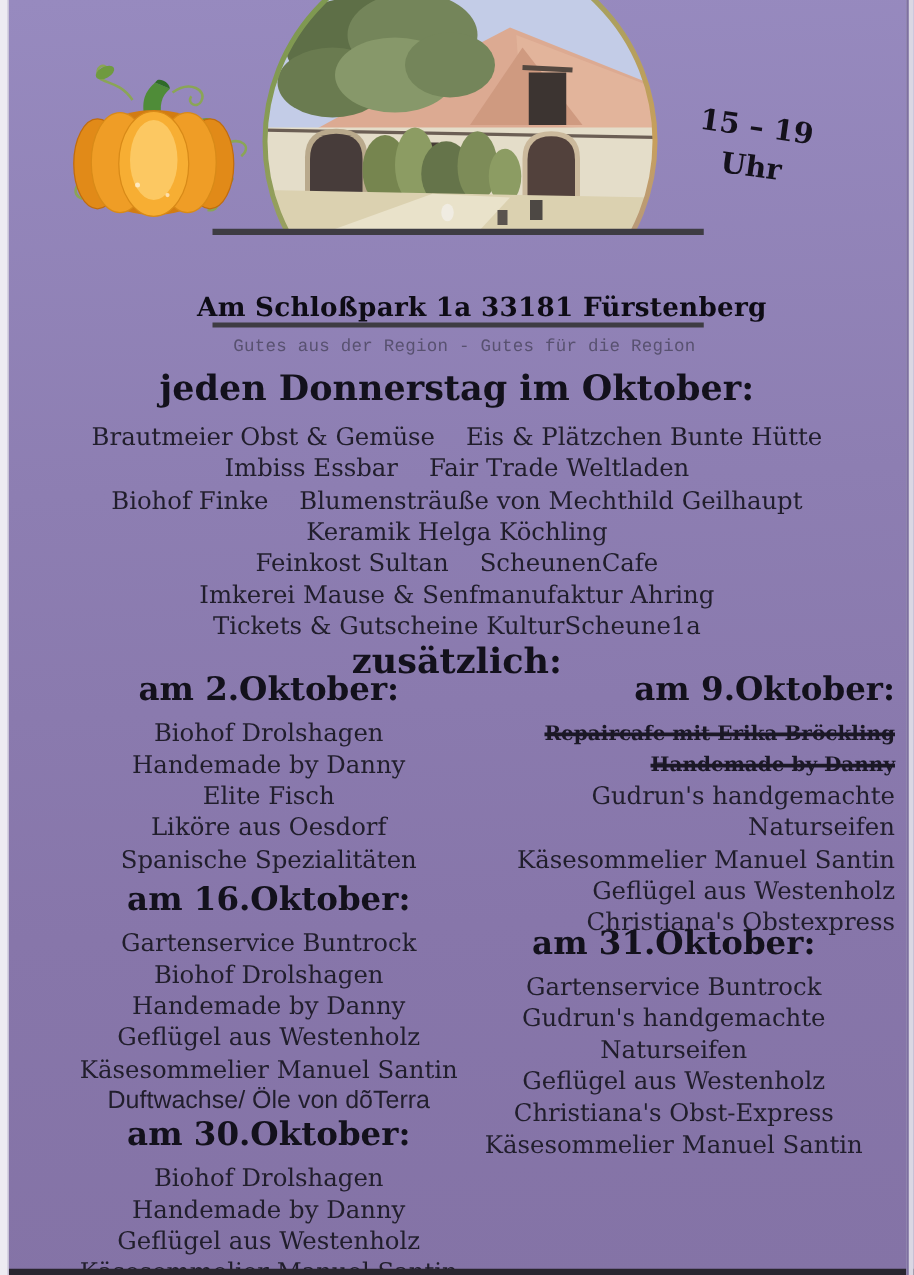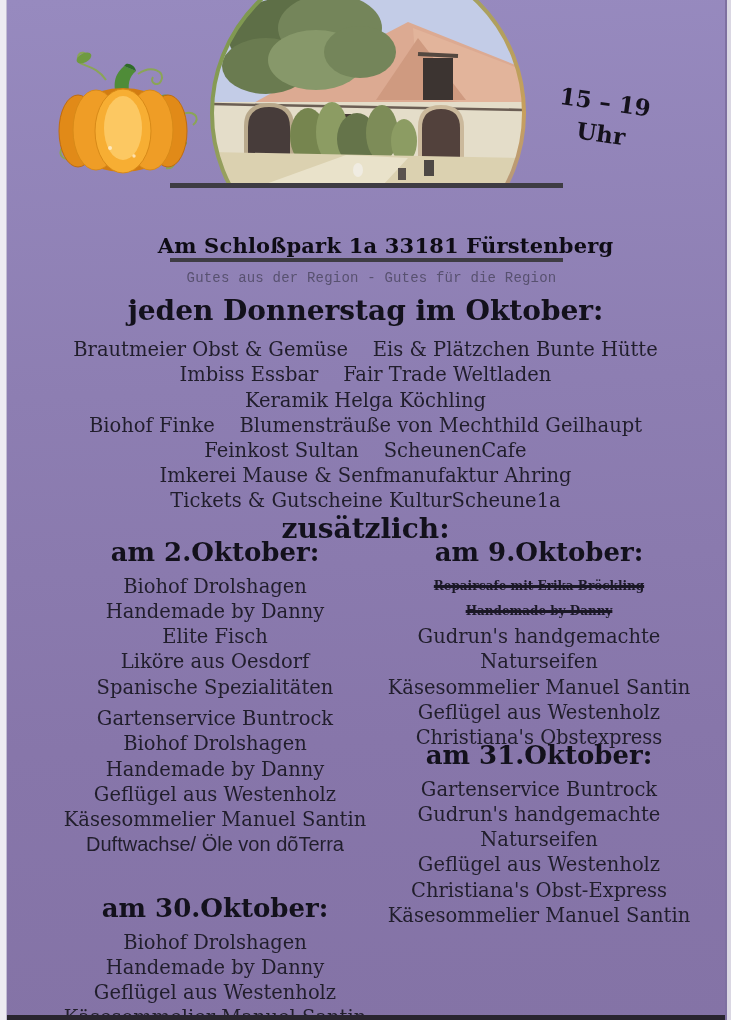--- a/index.html
+++ b/index.html
@@ -40,25 +40,25 @@
   .weekly{position:absolute;left:0;right:0;top:295px;text-align:center;}
   .section-heading{font-weight:bold;font-size:28px;line-height:1.15;color:#13111c;margin:0;}
   .weekly .section-heading{margin-bottom:10px;}
   .vendor-line{font-size:19.5px;line-height:25.2px;color:#211e2c;white-space:pre-wrap;}
 
   .zusatz{position:absolute;left:0;right:0;top:513px;text-align:center;}
 
   .date-block{position:absolute;text-align:center;}
   .date-heading{font-weight:bold;font-size:26px;line-height:1.1;color:#13111c;margin:0 0 7px;}
   .item{font-size:19.5px;line-height:25.3px;color:#211e2c;}
-  .item.struck{font-weight:bold;font-size:12px;text-decoration:line-through;text-decoration-thickness:2.5px;color:#1b1826;}
+  .item.struck{font-weight:bold;font-size:16px;text-decoration:line-through;text-decoration-thickness:2.5px;color:#1b1826;}
   .item.sans{font-family:"Liberation Sans", sans-serif;font-size:20px;}
 
   .d2{left:40px;top:538px;width:350px;}
-  .d9{left:362px;top:538px;width:354px;}
+  .d9{left:362px;top:538px;width:354px;text-align:right;}
   .d16{left:40px;top:706px;width:350px;}
   .d23{left:362px;top:741px;width:354px;}
   .d30{left:40px;top:894px;width:350px;}
 </style>
 </head>
 <body>
 
 <div class="page">
 
   <div class="barn-wrap">
@@ -154,22 +154,22 @@
   <div class="address">Am Schloßpark 1a 33181 Fürstenberg</div>
 
   <div class="rule rule-2"></div>
 
   <div class="tagline">Gutes aus der Region - Gutes für die Region</div>
 
   <div class="weekly">
     <h2 class="section-heading">jeden Donnerstag im Oktober:</h2>
     <div class="vendor-line">Brautmeier Obst &amp; Gemüse    Eis &amp; Plätzchen Bunte Hütte</div>
     <div class="vendor-line">Imbiss Essbar    Fair Trade Weltladen</div>
+    <div class="vendor-line">Biohof Finke    Blumensträuße von Mechthild Geilhaupt</div>
     <div class="vendor-line">Keramik Helga Köchling</div>
-    <div class="vendor-line">Biohof Finke    Blumensträuße von Mechthild Geilhaupt</div>
     <div class="vendor-line">Feinkost Sultan    ScheunenCafe</div>
     <div class="vendor-line">Imkerei Mause &amp; Senfmanufaktur Ahring</div>
     <div class="vendor-line">Tickets &amp; Gutscheine KulturScheune1a</div>
   </div>
 
   <div class="zusatz">
     <h2 class="section-heading">zusätzlich:</h2>
   </div>
 
   <section class="date-block d2">
@@ -185,20 +185,21 @@
     <h3 class="date-heading">am 9.Oktober:</h3>
     <div class="item struck">Repaircafe mit Erika Bröckling</div>
     <div class="item struck">Handemade by Danny</div>
     <div class="item">Gudrun's handgemachte Naturseifen</div>
     <div class="item">Käsesommelier Manuel Santin</div>
     <div class="item">Geflügel aus Westenholz</div>
     <div class="item">Christiana's Obstexpress</div>
   </section>
 
   <section class="date-block d16">
+    <h3 class="date-heading">am 16.Oktober:</h3>
     <div class="item">Gartenservice Buntrock</div>
     <div class="item">Biohof Drolshagen</div>
     <div class="item">Handemade by Danny</div>
     <div class="item">Geflügel aus Westenholz</div>
     <div class="item">Käsesommelier Manuel Santin</div>
     <div class="item sans">Duftwachse/ Öle von dõTerra</div>
   </section>
 
   <section class="date-block d23">
     <h3 class="date-heading">am 31.Oktober:</h3>

